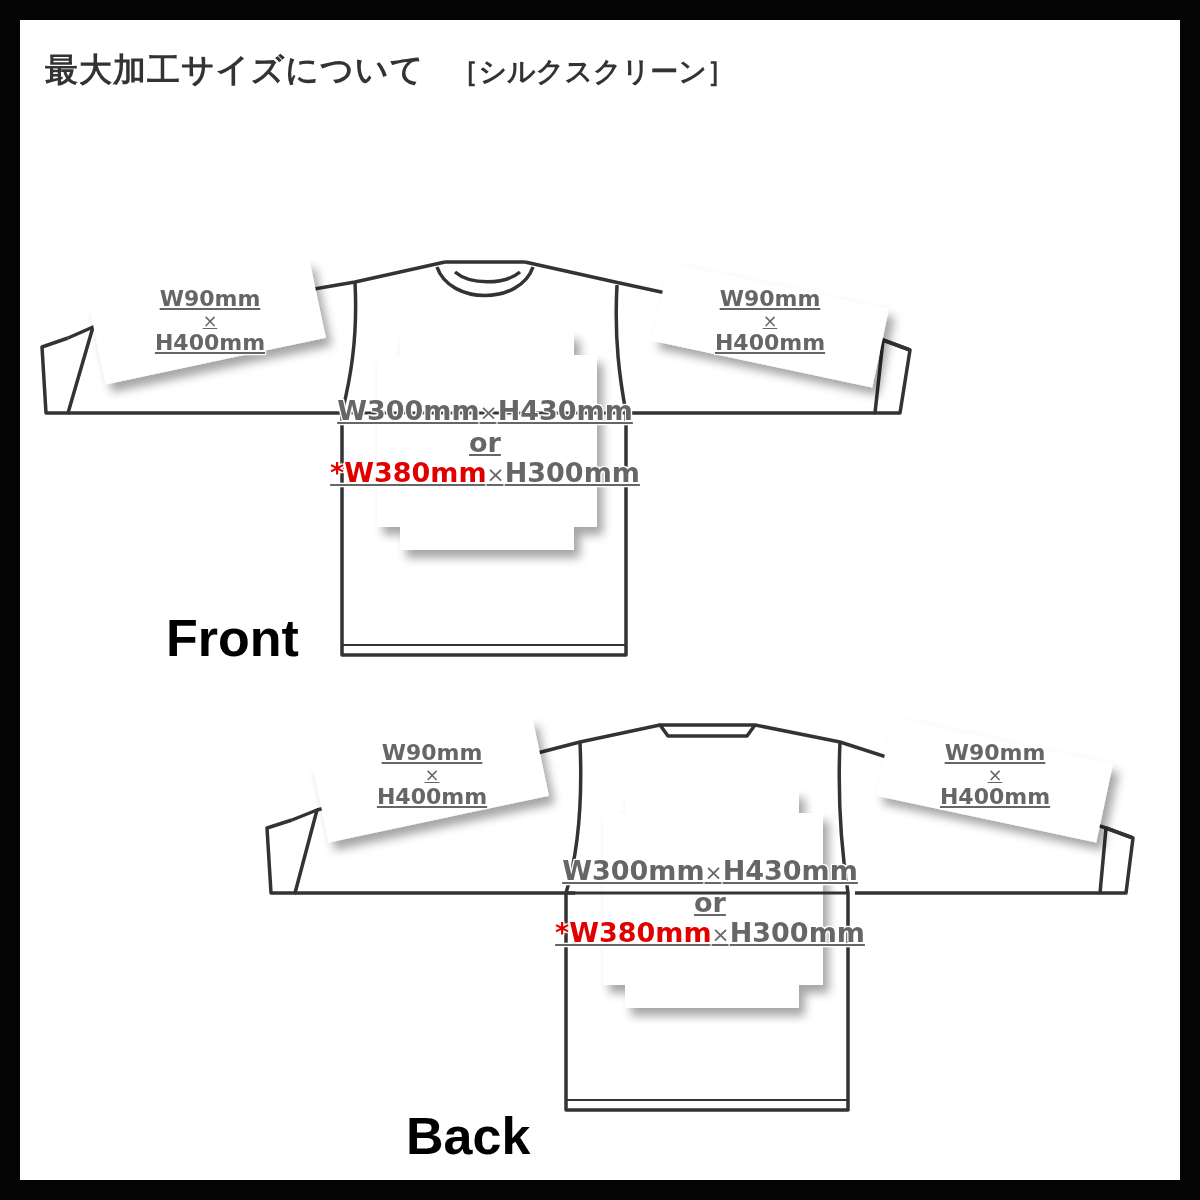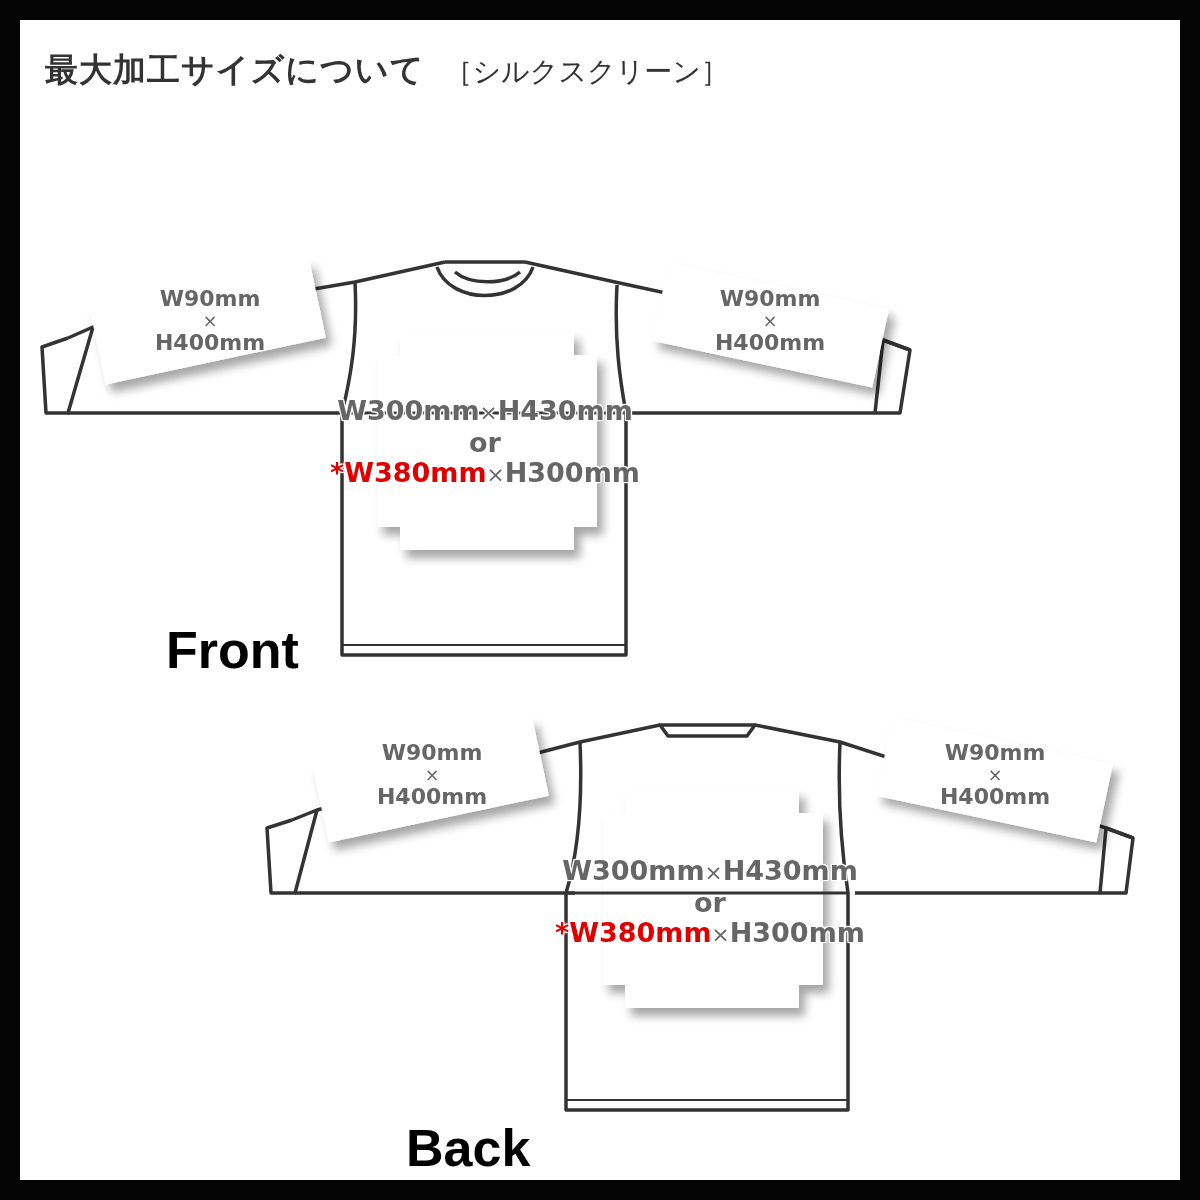--- a/index.html
+++ b/index.html
@@ -1,23 +1,23 @@
 <!DOCTYPE html>
 <html><head>
 <meta charset="utf-8">
 <style>
   html, body { margin: 0; padding: 0; }
   body { width: 1200px; height: 1200px; background: #050505; position: relative; overflow: hidden; font-family: "DejaVu Sans", sans-serif; }
   .canvas { position: absolute; left: 20px; top: 20px; width: 1160px; height: 1160px; background: #ffffff; overflow: hidden; }
   .title { position: absolute; left: 25px; top: 28px; font-size: 33px; font-weight: bold; color: #333333; letter-spacing: 1px; white-space: nowrap; }
-  .title .sub { font-size: 28px; font-weight: normal; color: #333333; margin-left: 20px; letter-spacing: 0; }
+  .title .sub { font-size: 28px; font-weight: bold; color: #333333; margin-left: 26px; letter-spacing: 0; }
   svg.shirts { position: absolute; left: 0; top: 0; width: 1160px; height: 1160px; }
-  .label-view { position: absolute; font-family: "Liberation Sans", sans-serif; font-weight: bold; color: #000; font-size: 52px; line-height: 1; margin-top: 12px; }
+  .label-view { position: absolute; font-family: "Liberation Sans", sans-serif; font-weight: bold; color: #000; font-size: 52px; line-height: 1; }
   .txt { position: absolute; font-family: "DejaVu Sans", sans-serif; font-weight: bold; color: #666666; text-align: center; white-space: nowrap;
-         text-shadow: 0 0 2px #fff, 0 0 2px #fff, 0 0 3px #fff, 1px 1px 0 #fff, -1px -1px 0 #fff, 1px -1px 0 #fff, -1px 1px 0 #fff; }
+         text-shadow: 0 0 2px #fff, 0 0 2px #fff, 0 0 3px #fff, 1px 1px 0 #fff, -1px -1px 0 #fff, 1px -1px 0 #fff, -1px 1px 0 #fff; text-decoration: underline; }
   .txt .red { color: #e00000; }
   .txt .x { font-weight: normal; font-size: 0.8em; }
   .sleeve-txt { font-size: 22px; line-height: 22px; }
   .body-txt { font-size: 27px; line-height: 30px; text-align: center; }
   .note { position: absolute; right: 28px; bottom: 22px; font-size: 14px; color: #666; white-space: nowrap; }
   .note .red { color: #e00000; font-weight: bold; }
 </style>
 </head>
 <body>
 

